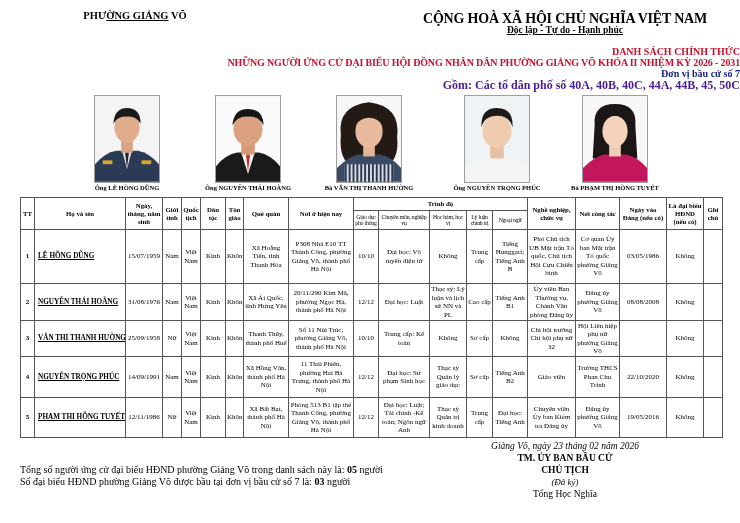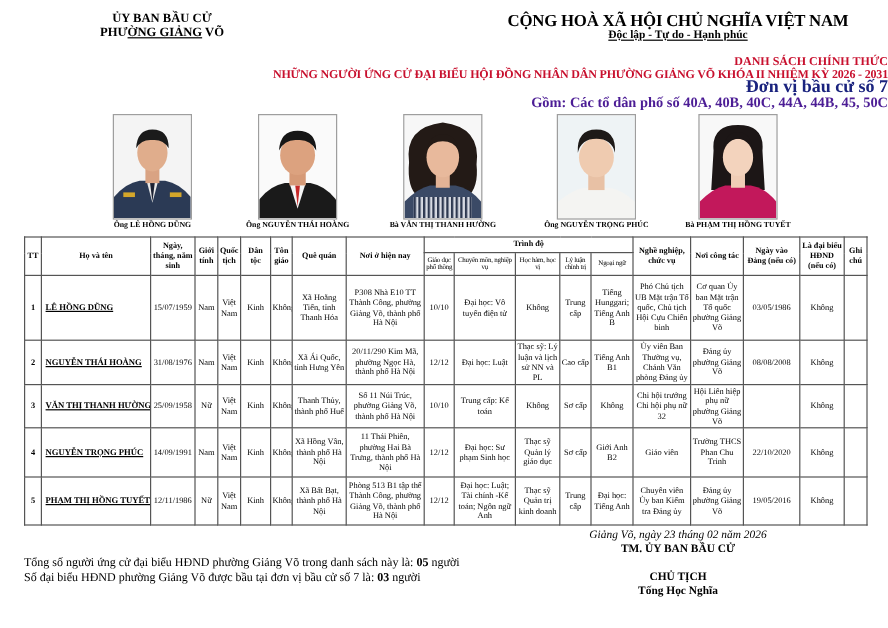--- a/index.html
+++ b/index.html
@@ -8,21 +8,21 @@
 
   .hdr-left { position: absolute; left: 50px; top: 10px; width: 170px; text-align: center; font-weight: bold; font-size: 10.5px; line-height: 12px; }
   .hdr-left .u { text-decoration: underline; }
   .hdr-right { position: absolute; left: 420px; top: 13px; width: 290px; text-align: center; font-weight: bold; }
   .hdr-right .l1 { font-size: 14px; line-height: 12px; letter-spacing: -0.2px; }
   .hdr-right .l2 { font-size: 9.5px; line-height: 11px; text-decoration: underline; }
 
   .titles { position: absolute; left: 0; top: 46px; width: 740px; text-align: right; font-weight: bold; }
   .titles .t1 { color: #c8102e; font-size: 10px; line-height: 11px; margin-left: 20px; }
   .titles .t2 { color: #c8102e; font-size: 10px; line-height: 11px; margin-left: 20px; letter-spacing: -0.15px; }
-  .titles .t3 { color: #1a237e; font-size: 15px; line-height: 11px; margin-left: 20px; }
+  .titles .t3 { color: #1a237e; font-size: 10px; line-height: 11px; margin-left: 20px; }
   .titles .t4 { color: #4c1d95; font-size: 12px; line-height: 13px; margin-left: 20px; }
 
   .photo { position: absolute; top: 95px; width: 66px; height: 88px; border: 1px solid #9e9e9e; overflow: hidden; background: #f2f2f2; }
   .photo svg { width: 100%; height: 100%; display: block; }
   .caption { position: absolute; top: 184px; font-weight: bold; font-size: 6.5px; line-height: 8px; white-space: nowrap; text-align: center; }
 
   table.main { position: absolute; left: 20px; top: 197px; border-collapse: collapse; table-layout: fixed; width: 702px; font-size: 7px; line-height: 8.5px; }
   table.main td, table.main th { border: 1px solid #555; text-align: center; vertical-align: middle; padding: 0 1px; overflow: hidden; }
   table.main { border: 1.5px solid #444; }
   table.main th { font-weight: bold; font-size: 6.8px; line-height: 8px; }
@@ -30,29 +30,28 @@
   table.main td.name { text-align: left; font-weight: bold; font-size: 7.2px; padding-left: 3px; white-space: nowrap; text-decoration: underline; }
   table.main td.tt { font-weight: bold; }
   tr.hrow1 { height: 13px; }
   tr.hrow2 { height: 19px; }
 
   .summary { position: absolute; left: 20px; top: 464px; font-size: 10px; line-height: 12px; white-space: nowrap; }
   .summary b { font-weight: bold; }
   .sign { position: absolute; left: 480px; top: 440px; width: 170px; text-align: center; font-size: 9.5px; line-height: 12px; }
   .sign .date { font-style: italic; white-space: nowrap; margin-left: -30px; width: 230px; }
   .sign .org { font-weight: bold; }
-  .sign .role { font-weight: bold; margin-top: 11px; }
+  .sign .role { font-weight: bold; }
   .sign .signed { font-style: italic; font-size: 9px; }
-  .sign .signer { font-weight: bold; }
+  .sign .signer { font-weight: normal; }
 </style>
 </head>
 <body>
 
 <div class="hdr-left">
-  <div>ỦY BAN BẦU CỬ</div>
   <div><span>PHƯ</span><span class="u">ỜNG GIẢNG</span><span> VÕ</span></div>
 </div>
 
 <div class="hdr-right">
   <div class="l1">CỘNG HOÀ XÃ HỘI CHỦ NGHĨA VIỆT NAM</div>
   <div class="l2">Độc lập - Tự do - Hạnh phúc</div>
 </div>
 
 <div class="titles">
   <div class="t1">DANH SÁCH CHÍNH THỨC</div>
@@ -247,21 +246,21 @@
       <td>Nam</td>
       <td>Việt Nam</td>
       <td>Kinh</td>
       <td>Không</td>
       <td>Xã Hồng Vân, thành phố Hà Nội</td>
       <td>11 Thái Phiên, phường Hai Bà Trưng, thành phố Hà Nội</td>
       <td>12/12</td>
       <td>Đại học: Sư phạm Sinh học</td>
       <td>Thạc sỹ Quản lý giáo dục</td>
       <td>Sơ cấp</td>
-      <td>Giới Anh B2</td>
+      <td>Tiếng Anh B2</td>
       <td>Giáo viên</td>
       <td>Trường THCS Phan Chu Trinh</td>
       <td>22/10/2020</td>
       <td>Không</td>
       <td></td>
     </tr>
     <tr style="height:40px">
       <td class="tt">5</td>
       <td class="name">PHẠM THỊ HỒNG TUYẾT</td>
       <td>12/11/1986</td>
@@ -287,14 +286,15 @@
 
 <div class="summary">
   <div><span>Tổng số người ứng cử đại biểu HĐND phường Giảng Võ trong danh sách này là: </span><b>05</b><span> người</span></div>
   <div><span>Số đại biểu HĐND phường Giảng Võ được bầu tại đơn vị bầu cử số 7 là: </span><b>03</b><span> người</span></div>
 </div>
 
 <div class="sign">
   <div class="date">Giảng Võ, ngày 23 tháng 02 năm 2026</div>
   <div class="org">TM. ỦY BAN BẦU CỬ</div>
   <div class="role">CHỦ TỊCH</div>
+  <div class="signed">(Đã ký)</div>
   <div class="signer">Tống Học Nghĩa</div>
 </div>
 
 </body></html>

